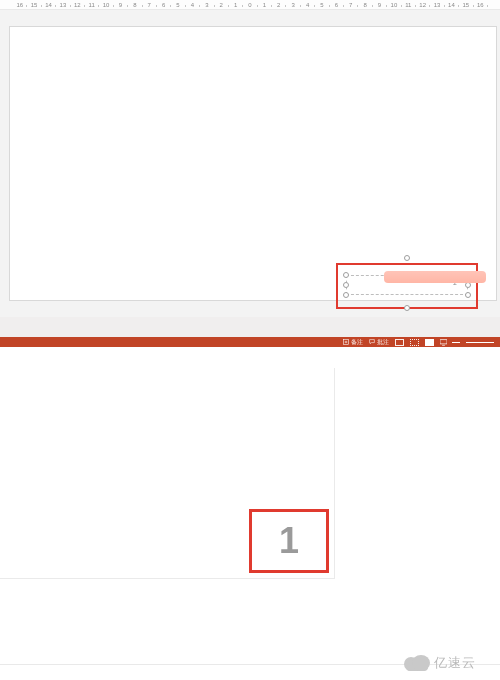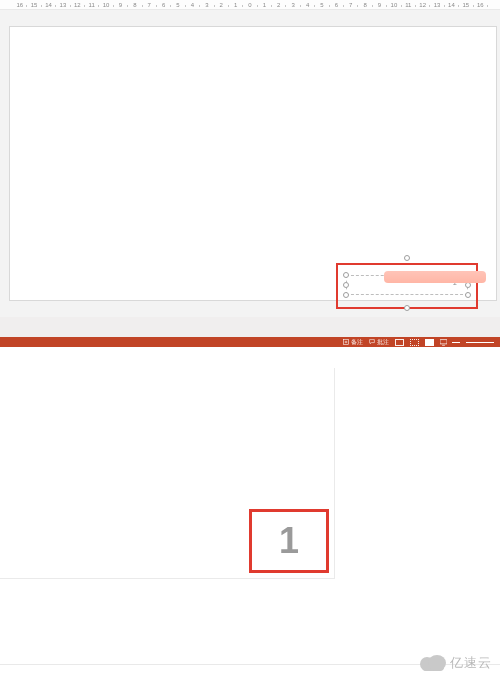--- a/index.html
+++ b/index.html
@@ -205,21 +205,21 @@
     position:absolute;
     left:0;right:0;
     top:296px;
     height:1px;
     background:#e9e9e9;
   }
 
   
   .watermark{
     position:absolute;
-    right:8px;
+    right:24px;
     bottom:8px;
     display:flex;
     align-items:center;
     gap:4px;
     color:#b9b9b9;
     font-size:13px;
     letter-spacing:1px;
   }
   .wm-cloud{
     width:26px;height:16px;position:relative;

